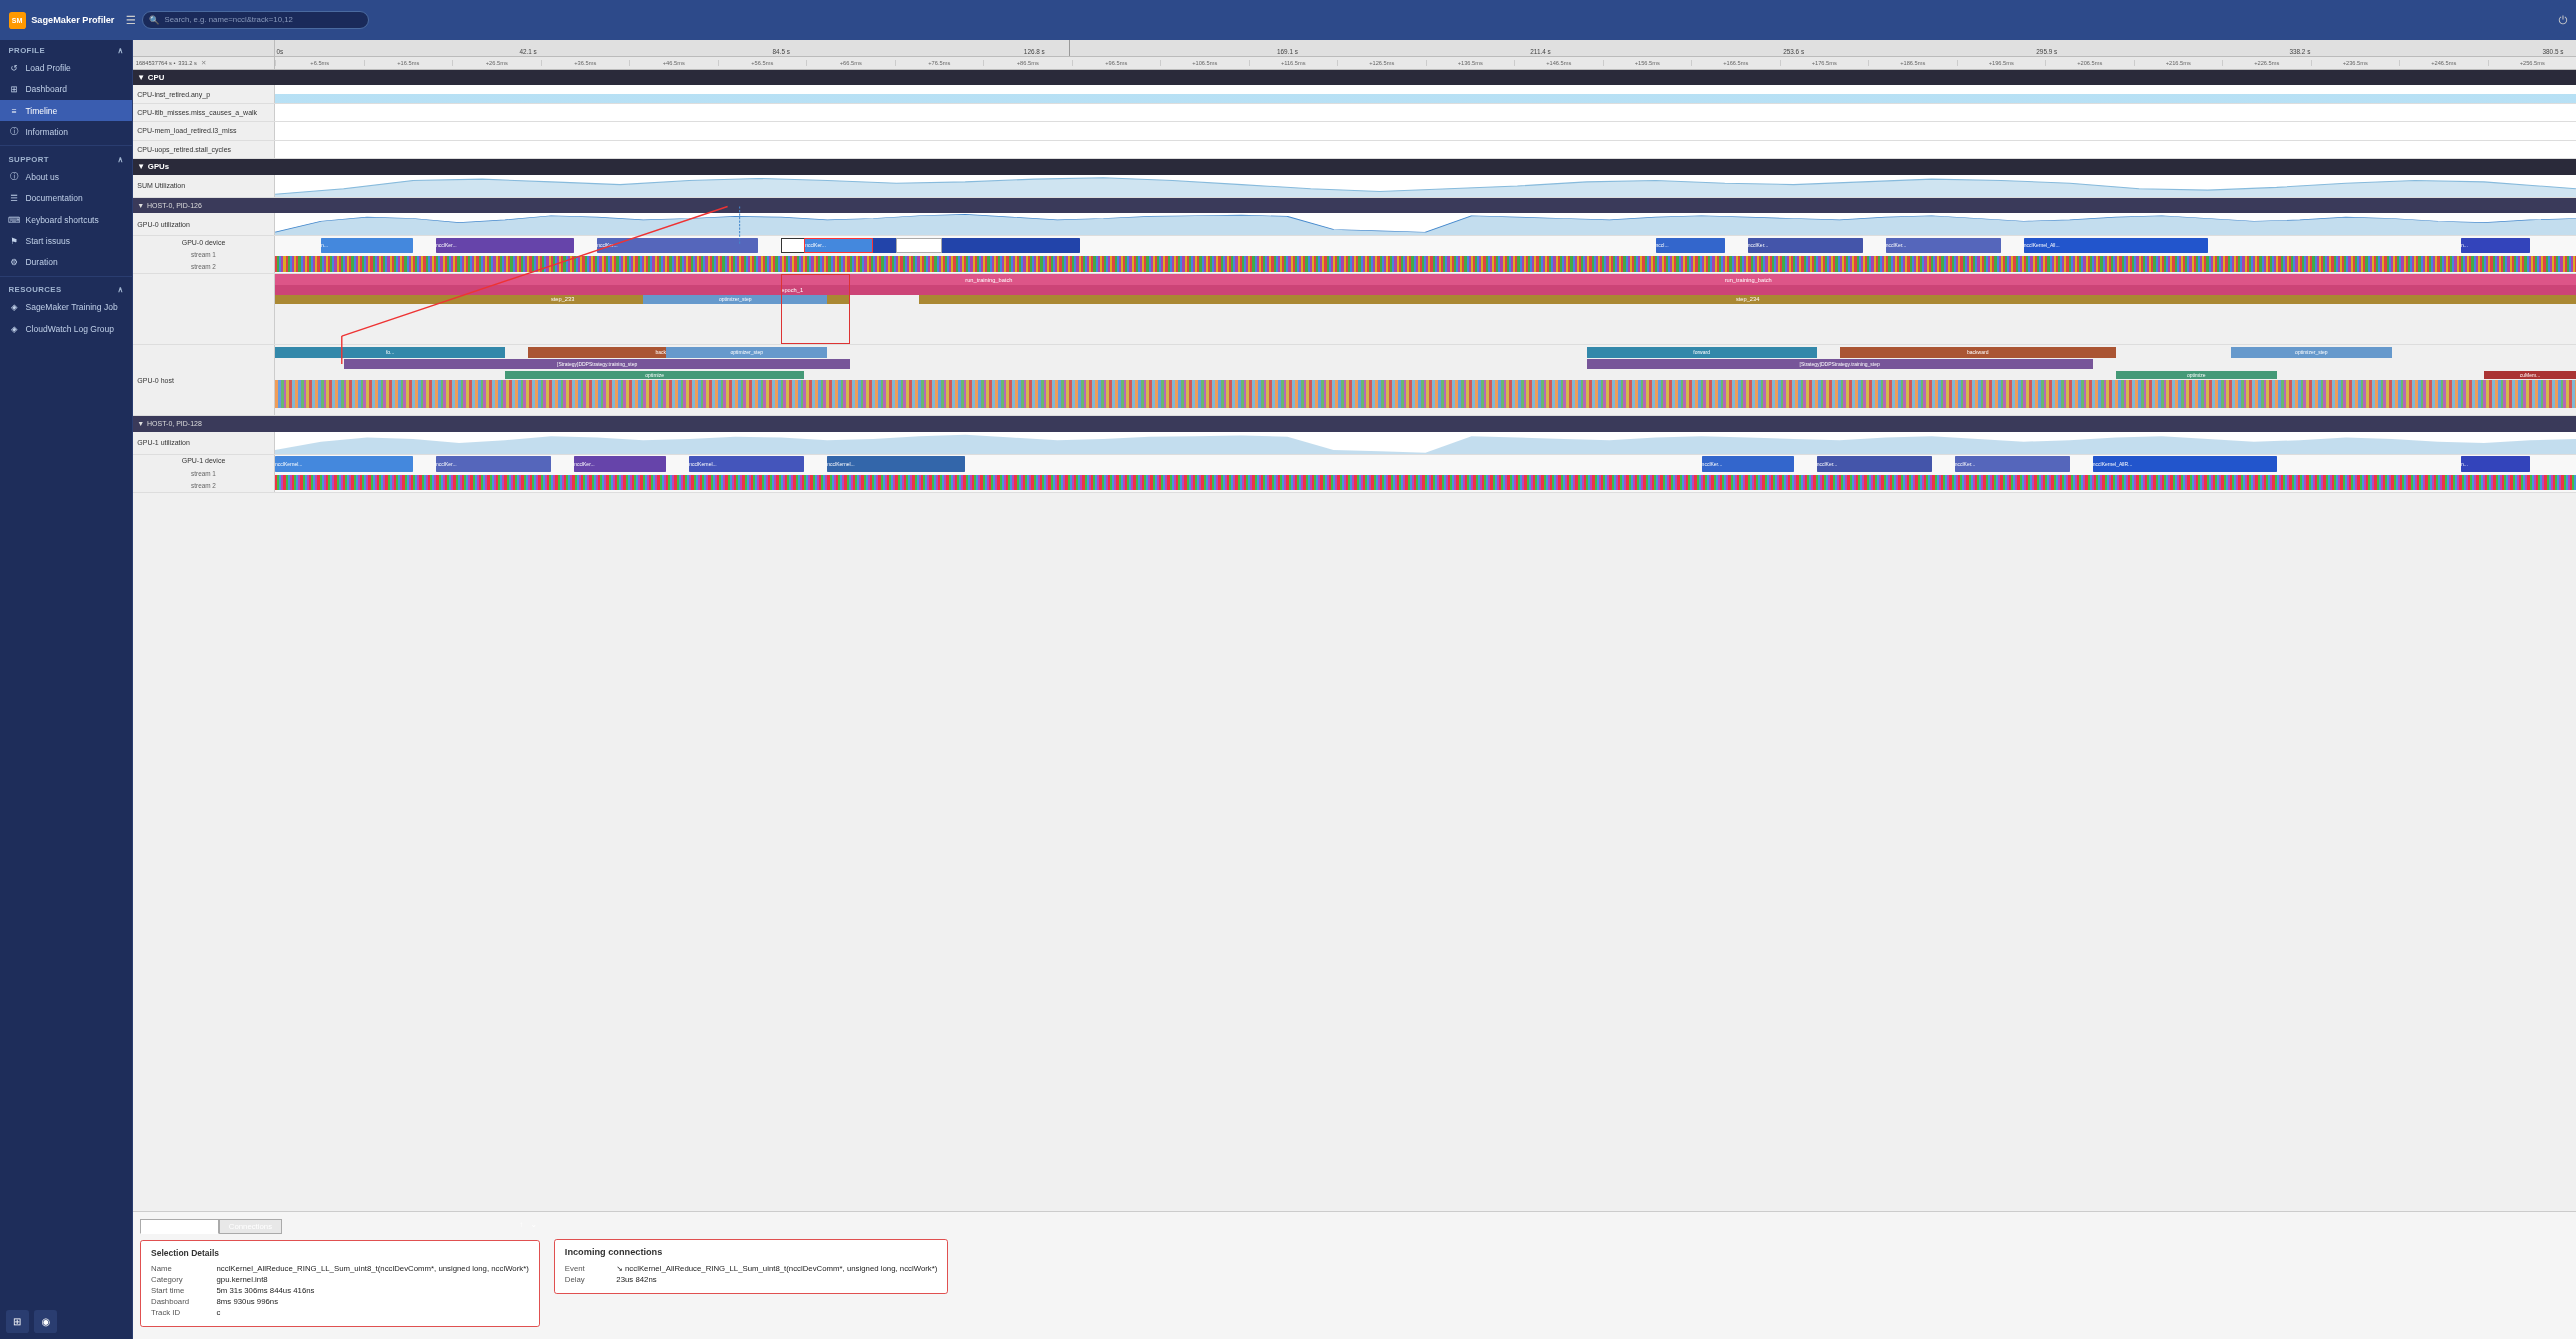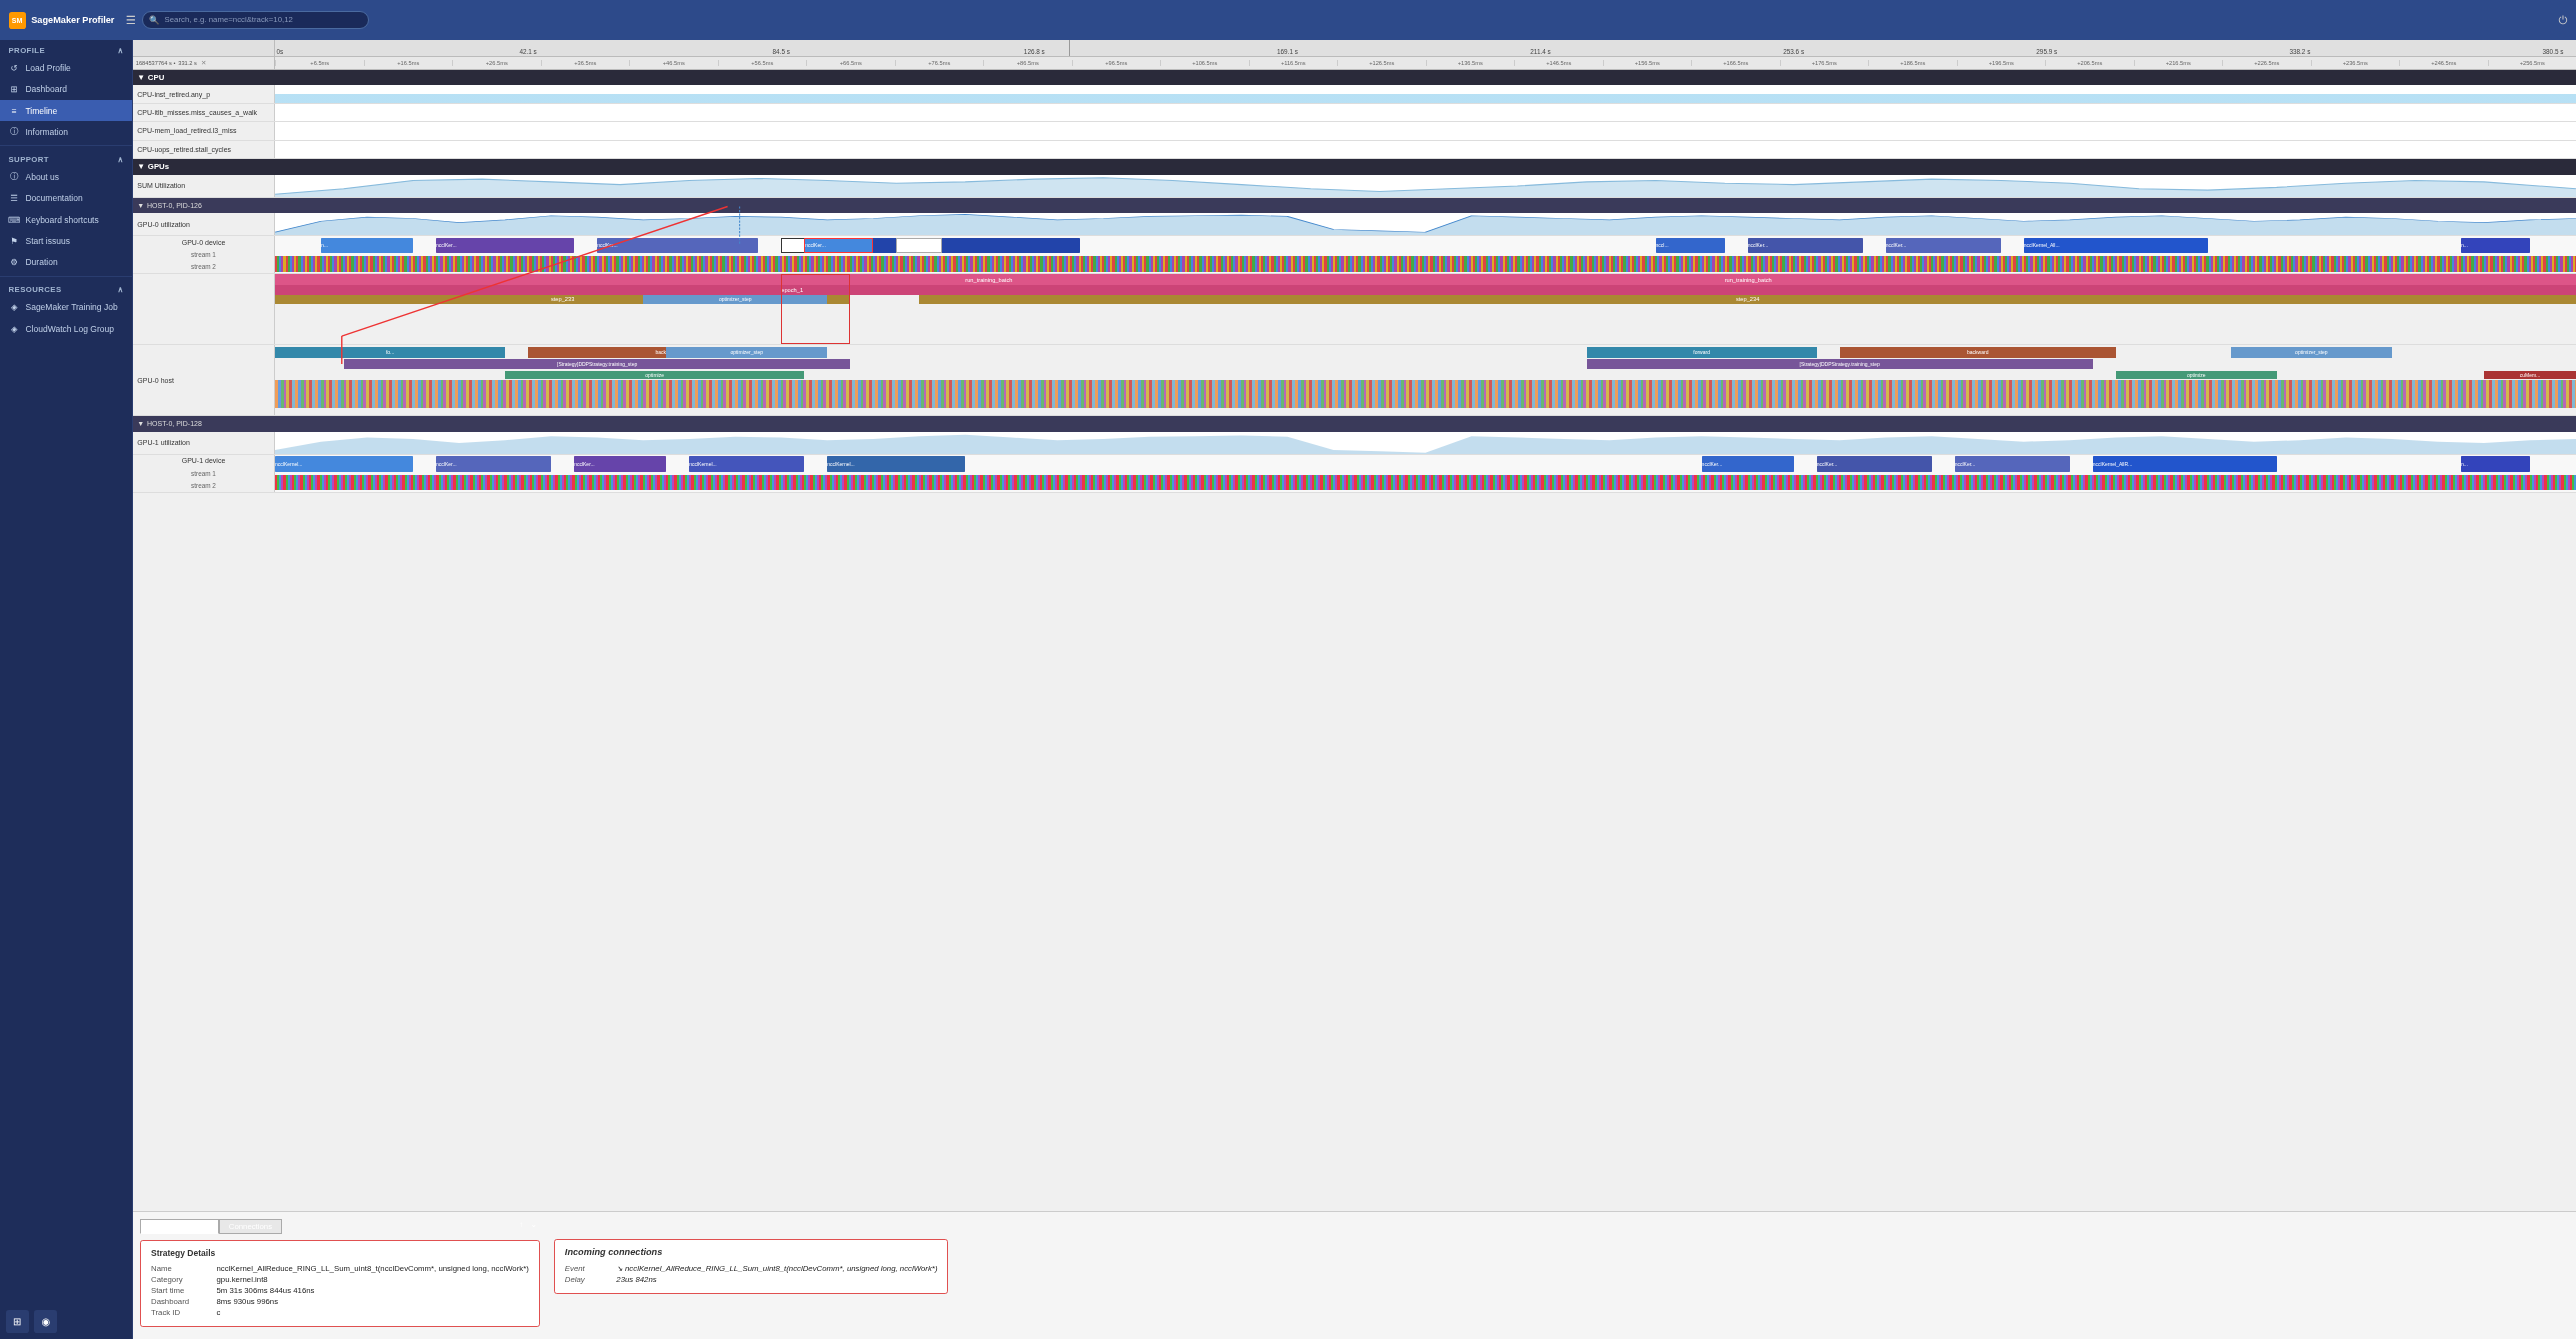--- a/index.html
+++ b/index.html
@@ -40,21 +40,21 @@
     
     .bottom-panel { height: 128px; background: #f5f5f5; border-top: 1.4px solid #ccc; flex-shrink: 0; padding: 7px; display: flex; gap: 14px; }
     .selection-tabs { display: flex; gap: 0; margin-bottom: 5.7px; }
     .sel-tab { padding: 2.1px 8.5px; font-size: 7.8px; border: 0.7px solid #aaa; cursor: pointer; background: #e8e8e8; }
     .sel-tab.active { background: #fff; border-bottom-color: #fff; }
     .selection-box { border: 1.4px solid #e05050; border-radius: 2.8px; padding: 7px 10px; background: #fff; min-width: 312px; }
     .sel-title { font-size: 8.5px; font-weight: 600; color: #333; margin-bottom: 5.7px; }
     .sel-row { display: flex; gap: 8.5px; margin-bottom: 2.1px; font-size: 7.8px; color: #333; }
     .sel-key { color: #555; width: 57px; flex-shrink: 0; }
     .sel-val { color: #222; }
-    .incoming-box { border: 1.4px solid #e05050; border-radius: 2.8px; padding: 7px 10px; background: #fff; min-width: 340px; font-style: italic; }
+    .incoming-box { border: 1.4px solid #e05050; border-radius: 2.8px; padding: 7px 10px; background: #fff; min-width: 340px; }
     .inc-title { font-size: 9.2px; font-weight: 600; color: #333; margin-bottom: 7px; }
     .inc-row { display: flex; gap: 8.5px; margin-bottom: 2.1px; font-size: 7.8px; }
     .inc-key { color: #555; width: 43px; flex-shrink: 0; }
     .inc-val { color: #222; }
 
     
     .host-header { background: #3a3a5a; color: #ddd; display: flex; align-items: center; height: 14px; font-size: 7px; padding: 0 4.3px; gap: 2.8px; }
 
     
     ::-webkit-scrollbar { width: 4.3px; height: 4.3px; }
@@ -435,21 +435,21 @@
 
       <div class="bottom-panel">
         <div style="display:flex; flex-direction:column; flex:0 0 auto;">
           <div class="selection-tabs">
             <div class="sel-tab active">Current Selection</div>
             <div class="sel-tab">Connections</div>
             <span style="margin-left:auto; padding:1.4px 4.3px; font-size:7.8px; cursor:pointer;">↑</span>
             <span style="padding:1.4px 2.8px; font-size:7.8px; cursor:pointer;">⌄</span>
           </div>
           <div class="selection-box">
-            <div class="sel-title">Strategy Details</div>
+            <div class="sel-title">Selection Details</div>
             <div class="sel-row">
               <span class="sel-key">Name</span>
               <span class="sel-val">ncclKernel_AllReduce_RING_LL_Sum_uint8_t(ncclDevComm*, unsigned long, ncclWork*)</span>
             </div>
             <div class="sel-row">
               <span class="sel-key">Category</span>
               <span class="sel-val">gpu.kernel.int8</span>
             </div>
             <div class="sel-row">
               <span class="sel-key">Start time</span>

